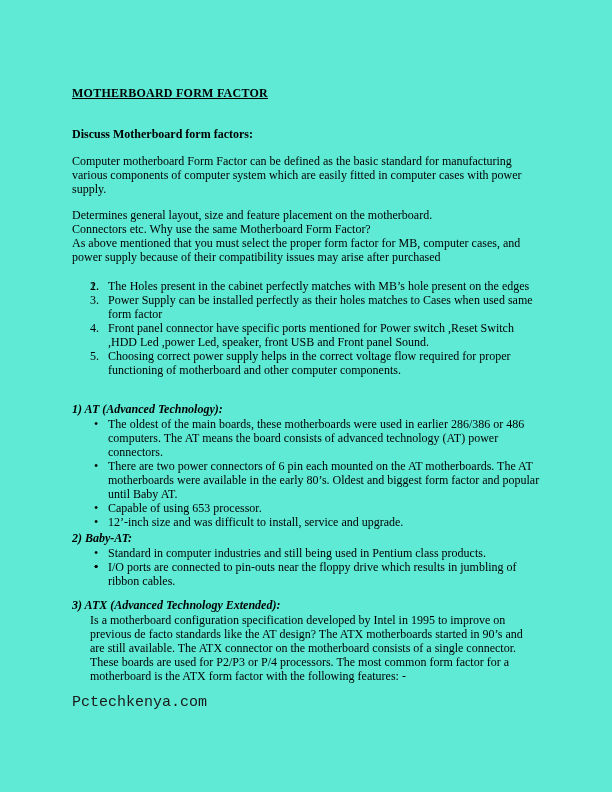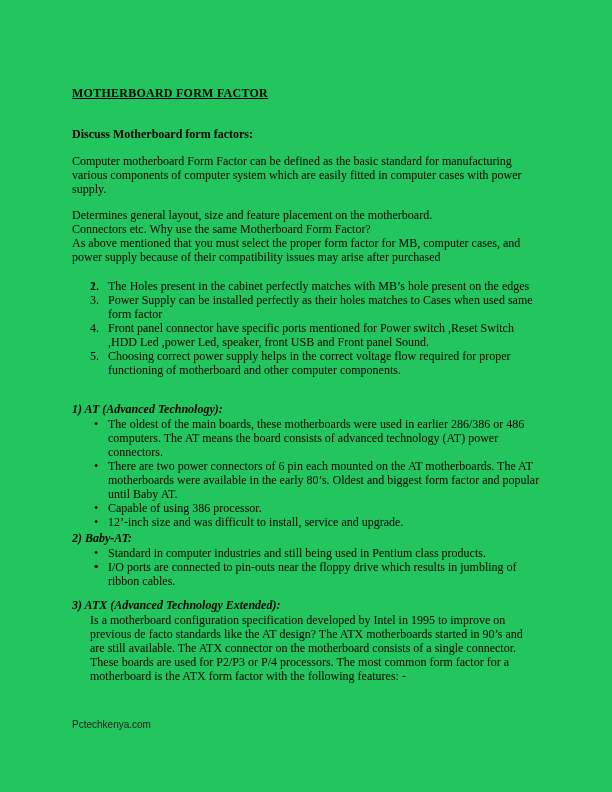--- a/index.html
+++ b/index.html
@@ -1,20 +1,20 @@
 <!DOCTYPE html>
 <html><head>
 <meta charset="utf-8">
 <style>
   html, body { margin: 0; padding: 0; background: #ffffff; }
   .page {
     position: relative;
     width: 612px;
     height: 792px;
-    background: #22c55e;
+    background: #5eead4;
     box-sizing: border-box;
     padding: 86px 72px 0 72px;
     font-family: "Liberation Serif", "DejaVu Serif", serif;
     font-size: 12px;
     line-height: 14px;
     color: #000000;
     overflow: hidden;
   }
   .title {
     font-weight: bold;
@@ -33,23 +33,23 @@
   .li .num { position: absolute; left: 18px; top: 0; }
   .li .bullet { position: absolute; left: 22px; top: 0; }
   .section-heading { font-weight: bold; font-style: italic; }
   .sec-at { margin-top: 25px; }
   .sec-baby { margin-top: 2px; }
   .sec-atx { margin-top: 10px; }
   .para-atx { margin-top: 1px; margin-left: 18px; }
   .footer {
     position: absolute;
     left: 72px;
-    top: 718px;
-    font-family: Liberation Sans, sans-serif;
-    font-size: 10px;
+    top: 696px;
+    font-family: Liberation Mono, monospace;
+    font-size: 15px;
     line-height: 13px;
     color: #1a1a1a;
   }
 </style>
 </head>
 <body>
 
 <div class="page">
 
   <div>
@@ -92,21 +92,21 @@
     <div class="li">
       <span class="bullet">•</span>
       <span>The oldest of the main boards, these motherboards were used in earlier 286/386 or 486 computers. The AT means the board consists of advanced technology (AT) power connectors.</span>
     </div>
     <div class="li">
       <span class="bullet">•</span>
       <span>There are two power connectors of 6 pin each mounted on the AT motherboards. The AT motherboards were available in the early 80’s. Oldest and biggest form factor and popular until Baby AT.</span>
     </div>
     <div class="li">
       <span class="bullet">•</span>
-      <span>Capable of using 386 processor.</span>
+      <span>Capable of using 653 processor.</span>
     </div>
     <div class="li">
       <span class="bullet">•</span>
       <span>12’-inch size and was difficult to install, service and upgrade.</span>
     </div>
   </div>
 
   <div class="section-heading sec-baby">2) Baby-AT:</div>
 
   <div class="bullist">

